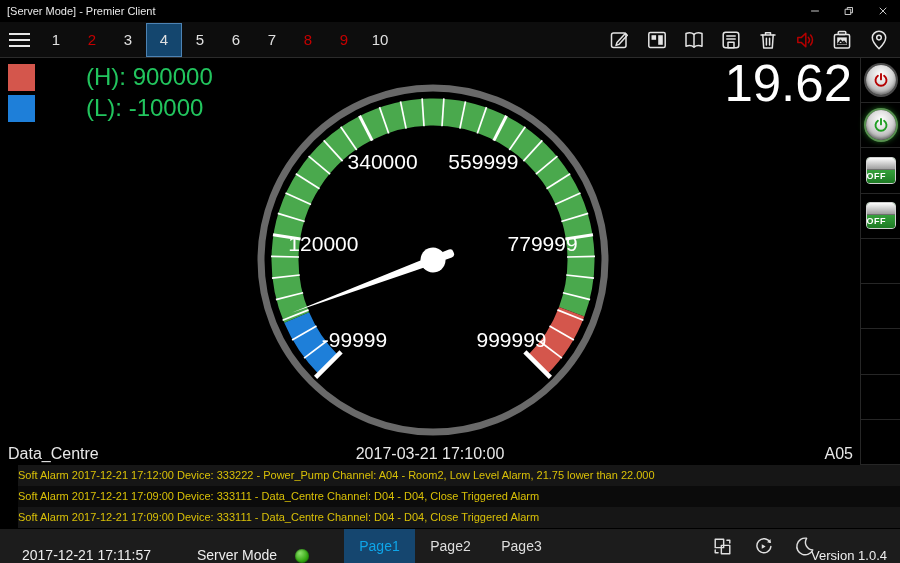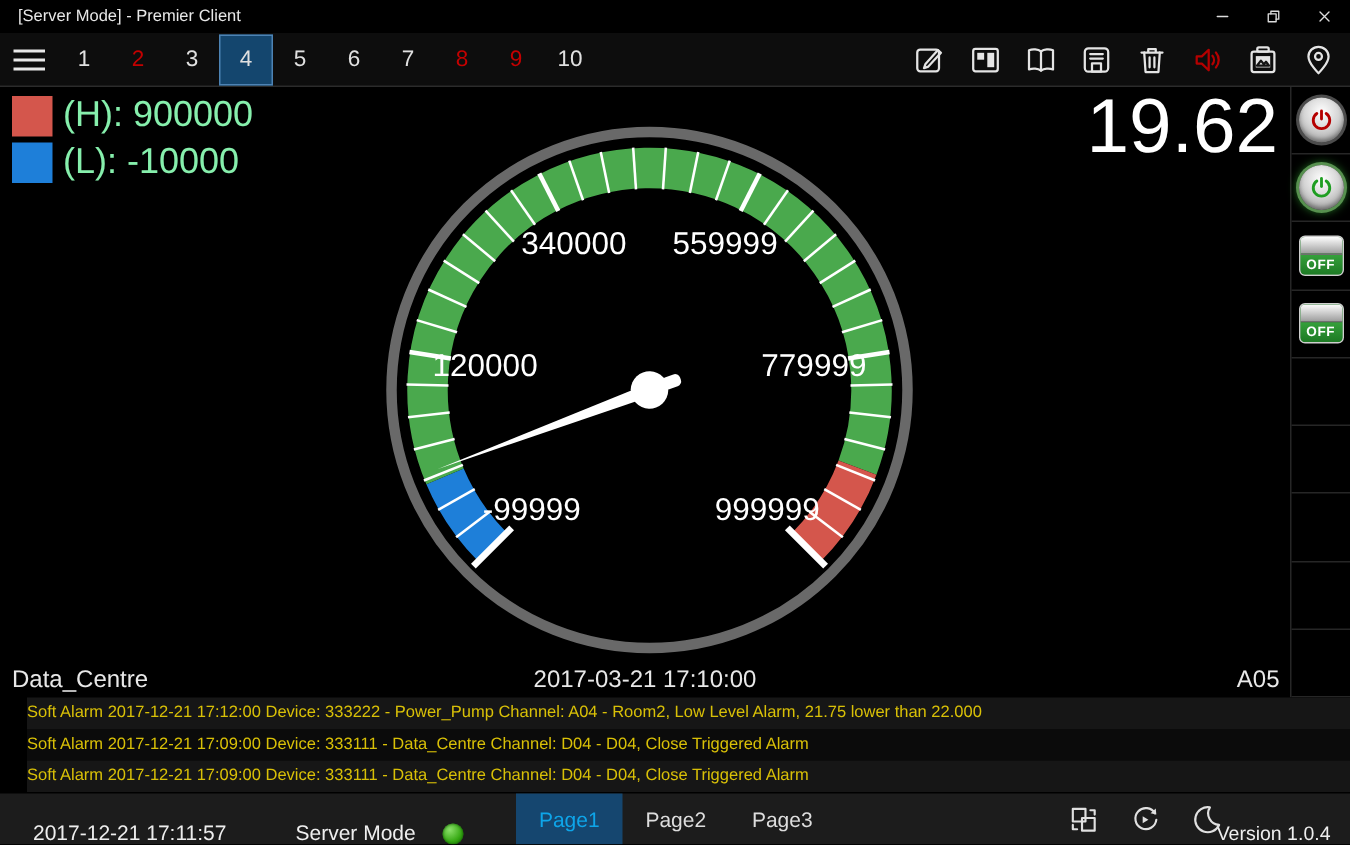--- a/index.html
+++ b/index.html
@@ -3,21 +3,21 @@
 <meta charset="utf-8">
 <style>
   * { margin:0; padding:0; box-sizing:border-box; }
   html,body { background:#000; }
   body { font-family:"Liberation Sans","DejaVu Sans",sans-serif; }
   .app { position:relative; width:900px; height:563px; background:#000; overflow:hidden; color:#e8e8e8; }
 
   
   .titlebar { position:absolute; left:0; top:0; width:900px; height:22px; background:#000;
               display:flex; align-items:center; }
-  .titlebar .title { font-size:11px; color:#e8e8e8; padding-left:12px; }
+  .titlebar .title { font-size:11px; color:#e8e8e8; padding-left:7px; }
   .wincontrols { margin-left:auto; display:flex; height:22px; }
   .winbtn { width:34px; height:22px; background:transparent; border:0; color:#ddd;
             display:flex; align-items:center; justify-content:center; cursor:default; }
 
   
   .toolbar { position:absolute; left:0; top:22px; width:900px; height:36px; background:#0d0d0d;
              border-bottom:1px solid #2b2b2b; display:flex; align-items:center; }
   .hamburger { width:38px; height:34px; background:transparent; border:0;
                display:flex; flex-direction:column; justify-content:center; gap:4px; padding-left:9px; }
   .hamburger span { display:block; width:21px; height:2px; background:#e8e8e8; }
@@ -29,42 +29,42 @@
   .pagenum.selected { background:#14466e; border:1px solid #4d83b4; }
   .toolicons { margin-left:auto; display:flex; align-items:center; gap:11px; padding-right:8px; }
   .toolbtn { width:26px; height:28px; background:transparent; border:0; color:#e4e4e4;
              display:flex; align-items:center; justify-content:center; }
 
   
   .main { position:absolute; left:0; top:58px; width:860px; height:407px; background:#000; }
   .legend { position:absolute; left:8px; top:5px; display:flex; flex-direction:column; gap:3px; }
   .legend-row { display:flex; align-items:center; gap:7px; }
   .swatch { width:27px; height:27px; }
-  .legend-label { font-size:24px; color:#86efac; }
+  .legend-label { font-size:24px; color:#22c55e;margin-left:44px; }
   .bigvalue { position:absolute; right:8px; top:-4px; font-size:51px; color:#fff; }
   #gauge { position:absolute; left:253px; top:22px; }
   .mainfooter { position:absolute; left:0; bottom:2px; width:100%; height:18px; font-size:16px; color:#e8e8e8; }
   .mainfooter .device { position:absolute; left:8px; }
   .mainfooter .stamp { position:absolute; left:0; width:100%; text-align:center; }
   .mainfooter .channel { position:absolute; right:7px; }
 
   
   .sidebar { position:absolute; left:860px; top:58px; width:40px; height:407px;
              border-left:1px solid #262626; display:flex; flex-direction:column; }
   .sidecell { flex:1; border-bottom:1px solid #262626; display:flex; align-items:center; justify-content:center; }
   .powerbtn { width:30px; height:30px; border-radius:50%; border:0; padding:0;
               background:radial-gradient(circle at 50% 32%, #ffffff 0%, #d6d6d6 45%, #8d8d8d 100%);
               display:flex; align-items:center; justify-content:center; }
   .powerbtn.red   { box-shadow:0 0 0 2px #4c4c4c, inset 0 -2px 3px rgba(0,0,0,.35); }
   .powerbtn.green { box-shadow:0 0 0 2px #57904f, 0 0 7px #3cc23c, inset 0 -2px 3px rgba(0,0,0,.35); }
   .toggle { width:30px; height:27px; border:1px solid #cfcfcf; border-radius:4px; overflow:hidden;
             background:#1d7a24; cursor:default; padding:0; display:block; }
   .toggle .flap { height:12px; background:linear-gradient(#fdfdfd,#9f9f9f); border-bottom:1px solid #6f6f6f; }
   .toggle .toglabel { height:13px; background:linear-gradient(#35a03b,#1d7a24); color:#fff;
-            font-size:9px; font-weight:bold; line-height:13px; text-align:center; letter-spacing:.5px; }
+            font-size:9px; font-weight:bold; line-height:13px; text-align:left; letter-spacing:.5px; }
 
   
   .alarms { position:absolute; left:0; top:465px; width:900px; height:64px; background:#000; }
   .alarm-row { height:21px; line-height:21px; font-size:11px; color:#d9c007;
                white-space:nowrap; overflow:hidden;margin-left:18px; }
   .alarm-row:nth-child(odd) { background:#161616; }
   .alarm-row:nth-child(even){ background:#0b0b0b; }
 
   
   .statusbar { position:absolute; left:0; top:529px; width:900px; height:34px; background:#1c1c1c;

